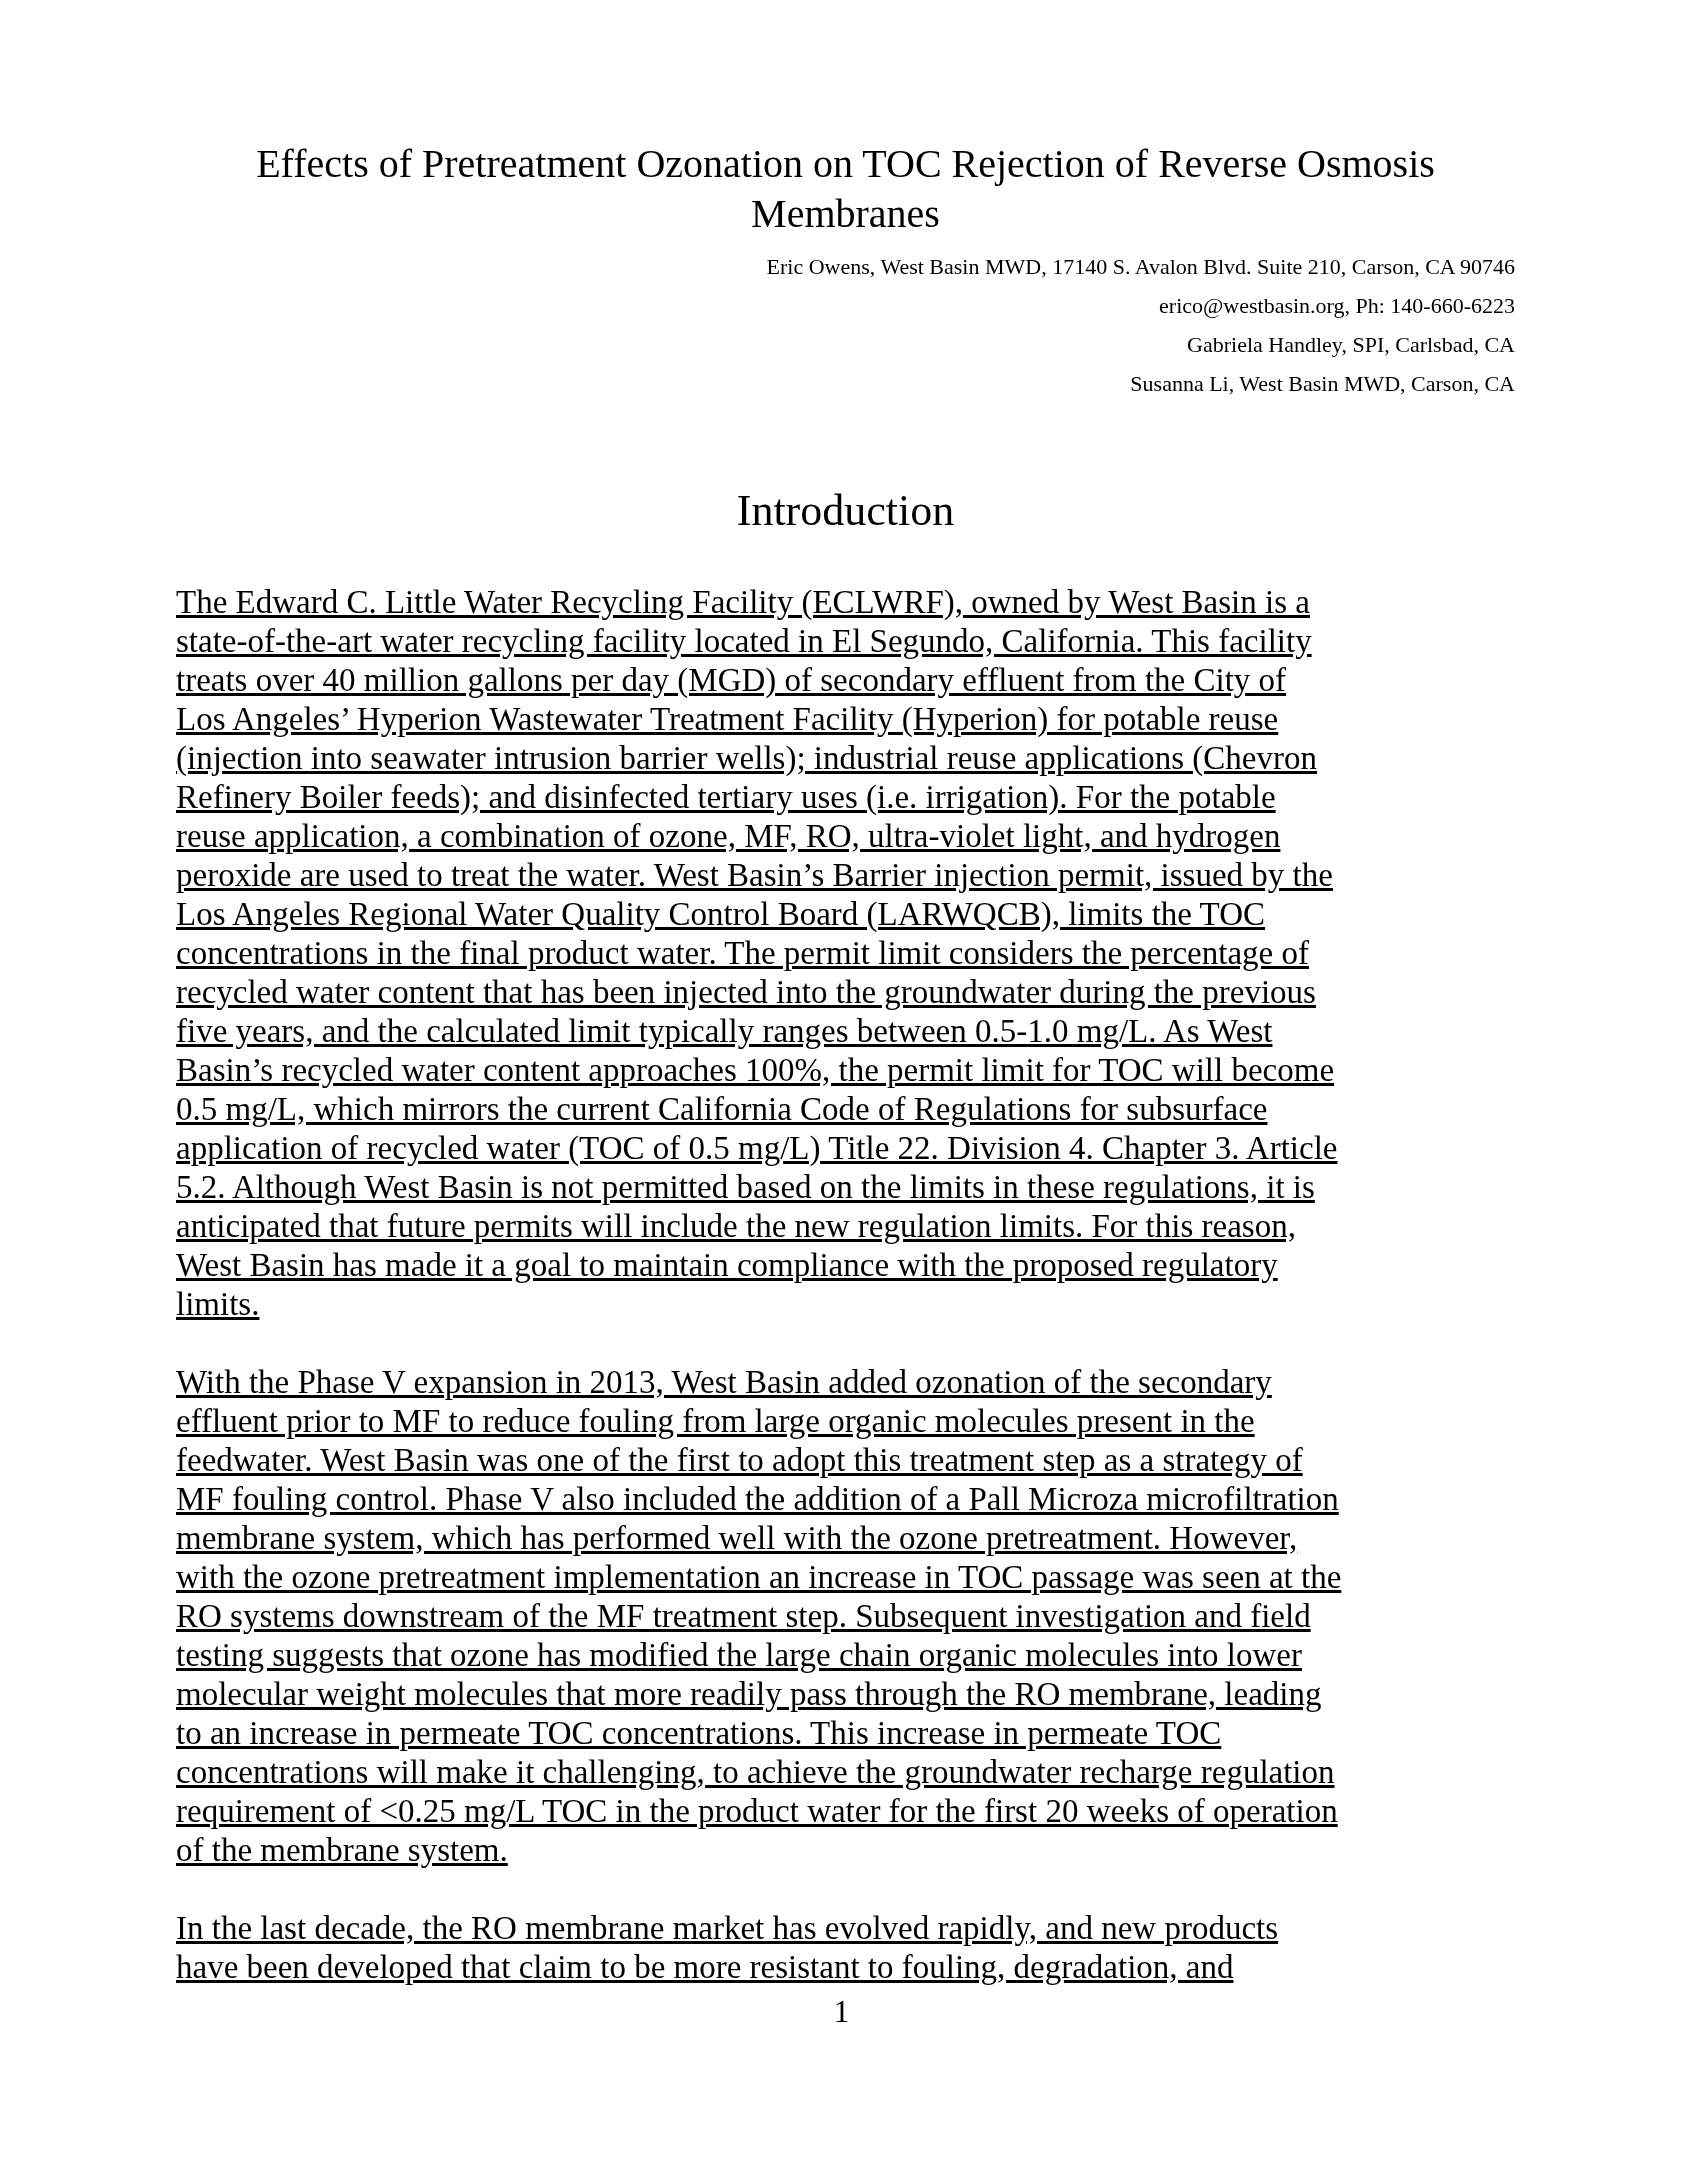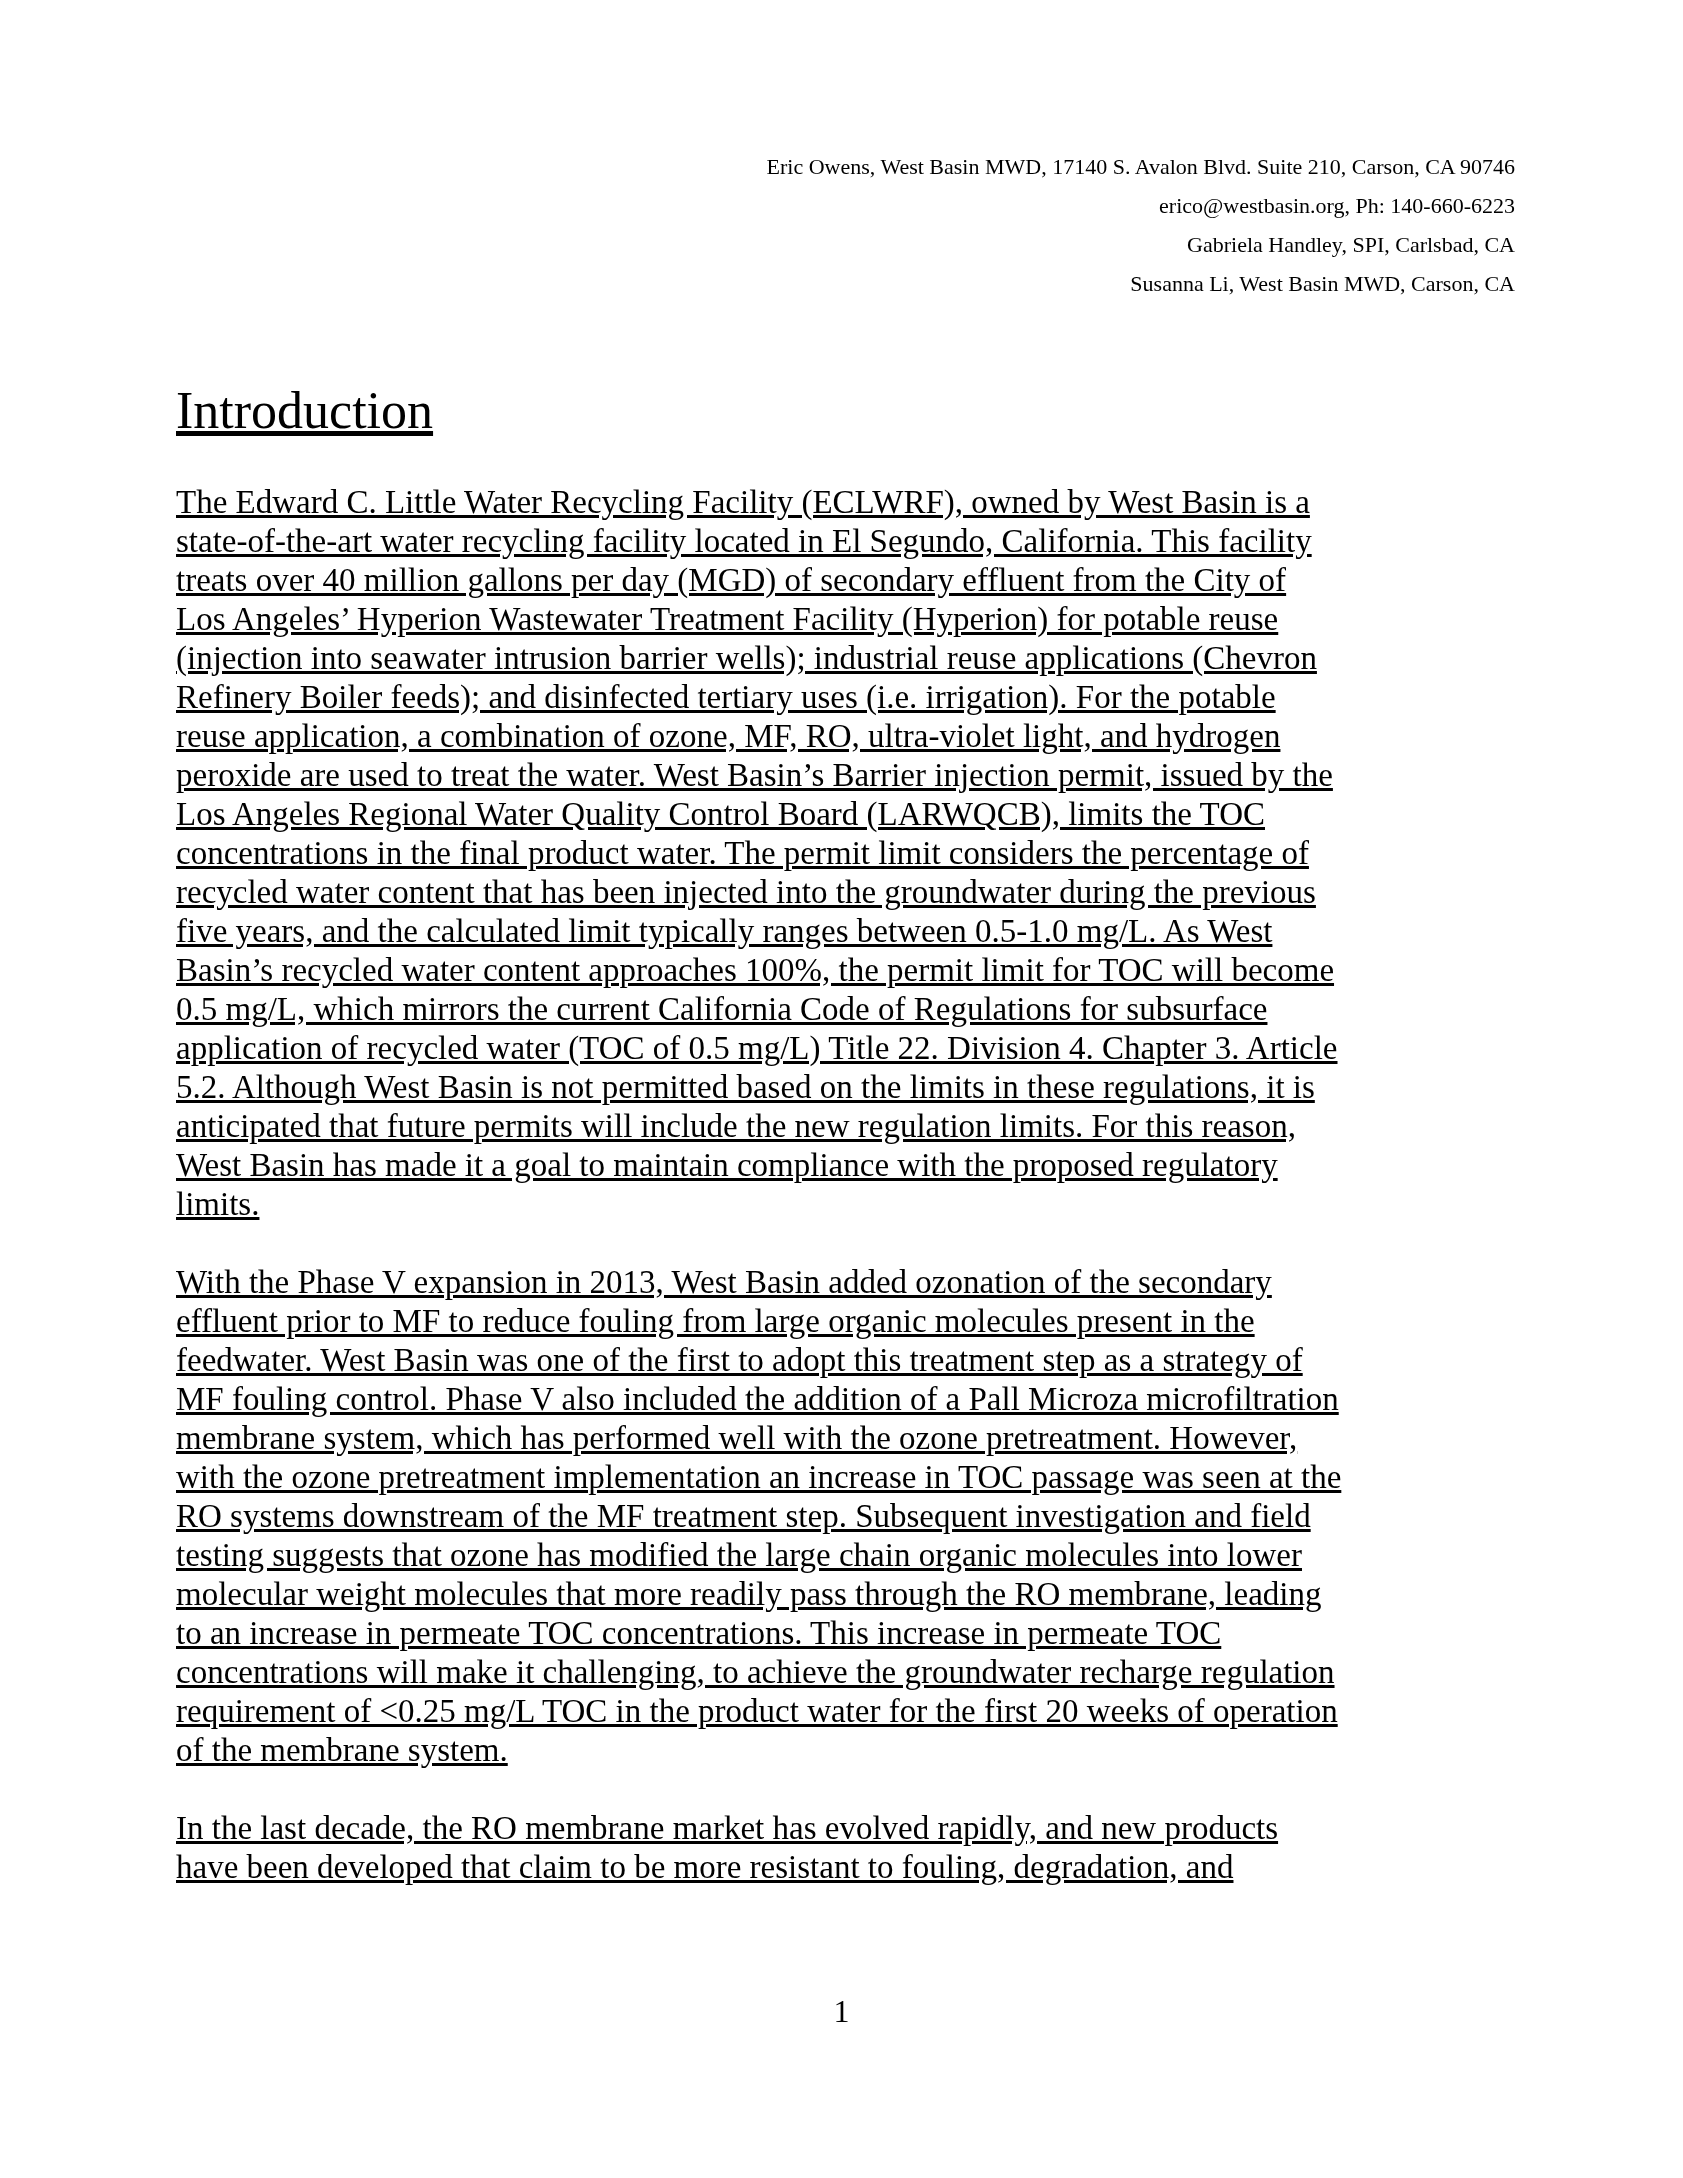--- a/index.html
+++ b/index.html
@@ -26,25 +26,24 @@
   }
   .authors {
     margin-top: 8px;
     text-align: right;
     font-size: 22px;
     line-height: 39px;
   }
   .author-line { white-space: pre; }
   .section-heading {
     margin: 83px 0 0 0;
-    font-size: 52px;
+    font-size: 44px;
     font-weight: normal;
     line-height: 50px;
-    text-align: left;
-    text-decoration: underline;
+    text-align: center;
   }
   .body-text { margin-top: 47px; }
   .para {
     margin: 0 0 39px 0;
     font-size: 33px;
     line-height: 39px;
     white-space: pre;
     text-align: left;
     text-decoration: underline;
   }
@@ -57,20 +56,22 @@
     font-size: 32px;
     line-height: 39px;
   }
 </style>
 </head>
 <body>
 
 <div class="page">
   <div class="content">
 
+    <h1 class="doc-title">Effects of Pretreatment Ozonation on TOC Rejection of Reverse Osmosis
+Membranes</h1>
 
     <div class="authors">
       <div class="author-line">Eric Owens, West Basin MWD, 17140 S. Avalon Blvd. Suite 210, Carson, CA 90746</div>
       <div class="author-line">erico@westbasin.org, Ph: 140-660-6223</div>
       <div class="author-line">Gabriela Handley, SPI, Carlsbad, CA</div>
       <div class="author-line">Susanna Li, West Basin MWD, Carson, CA</div>
     </div>
 
     <h2 class="section-heading">Introduction</h2>
 

